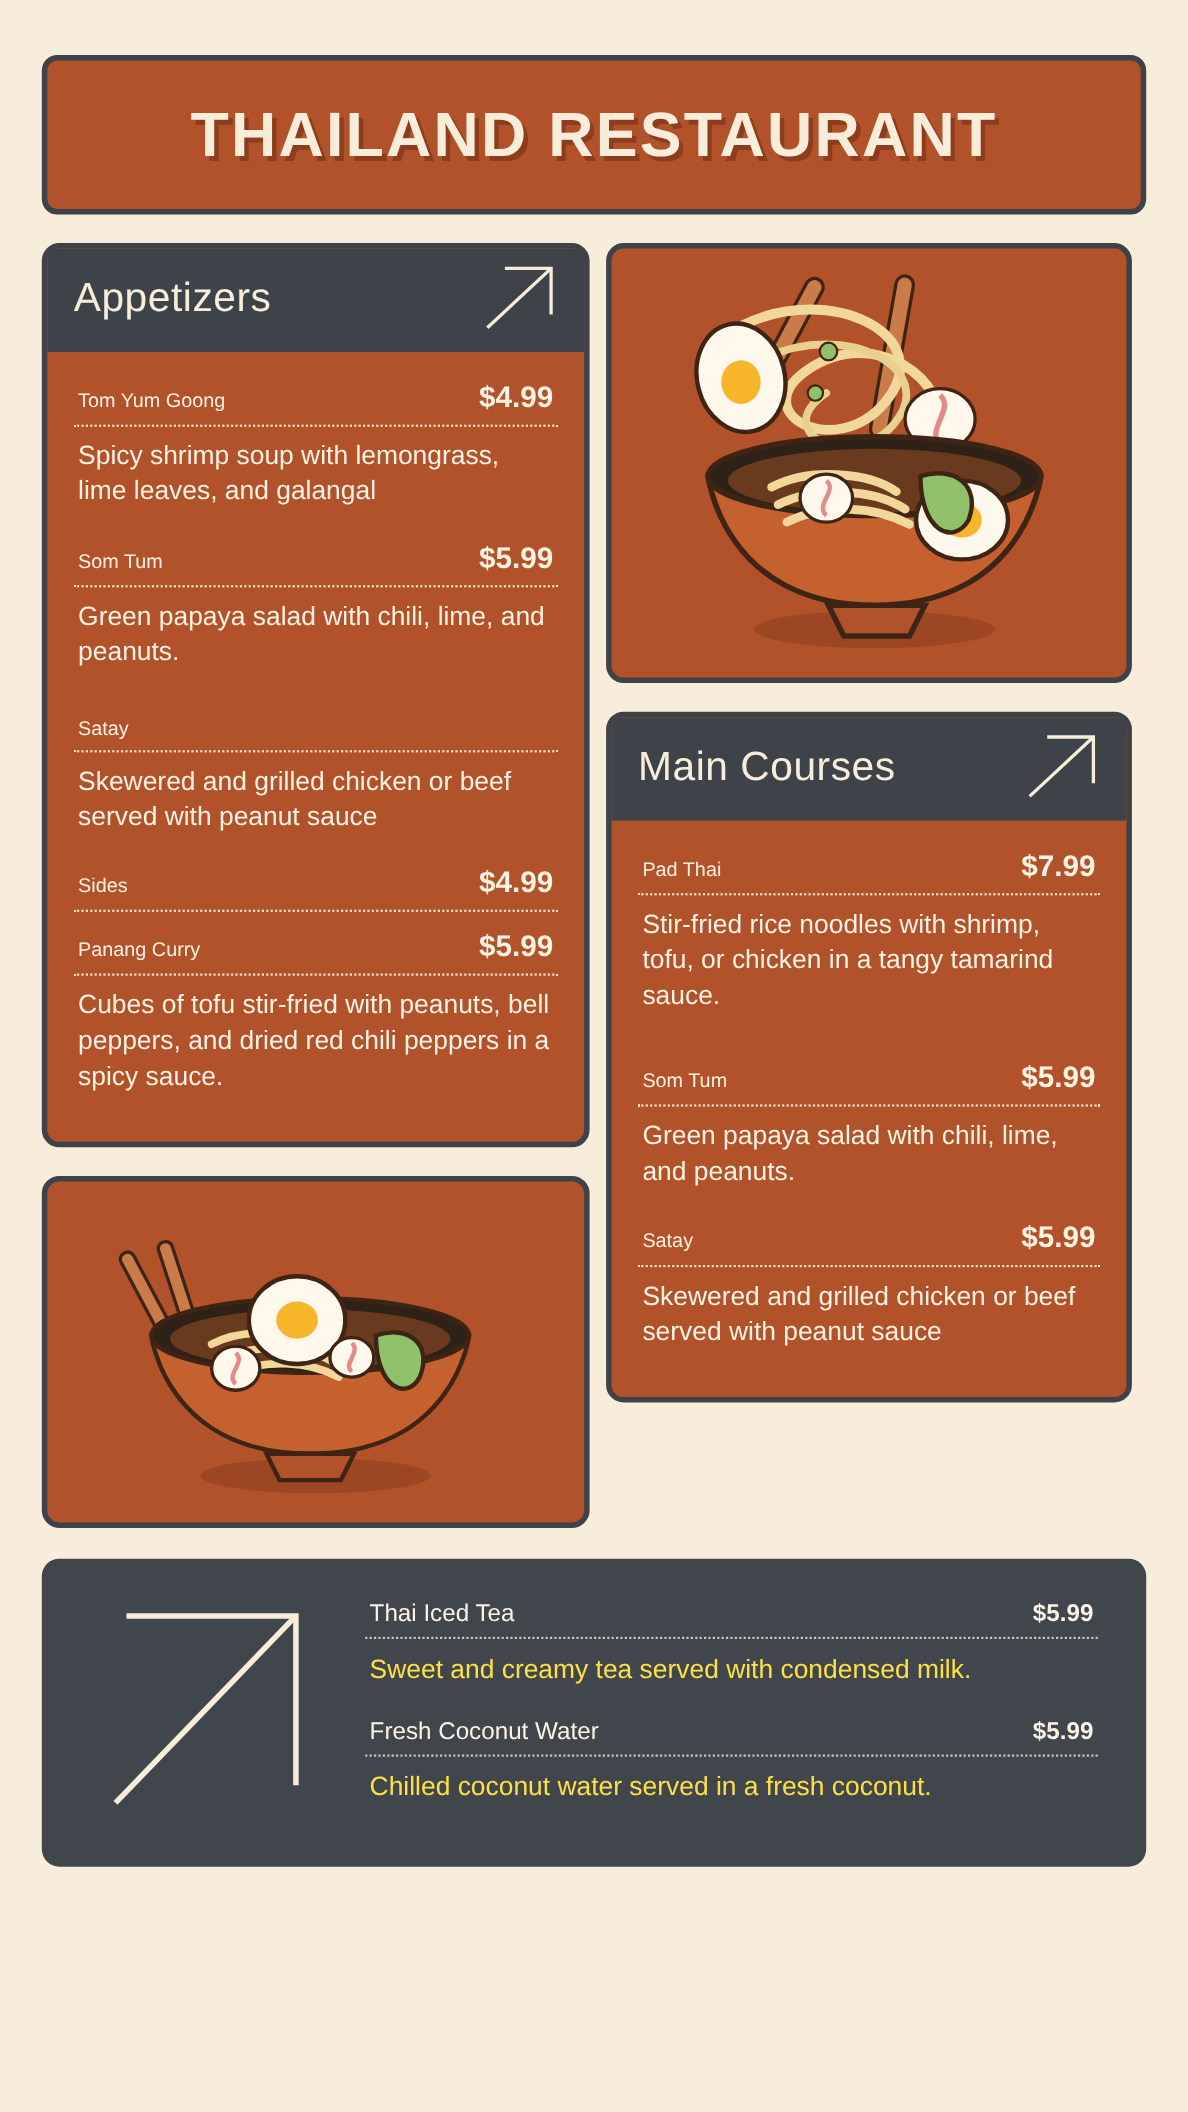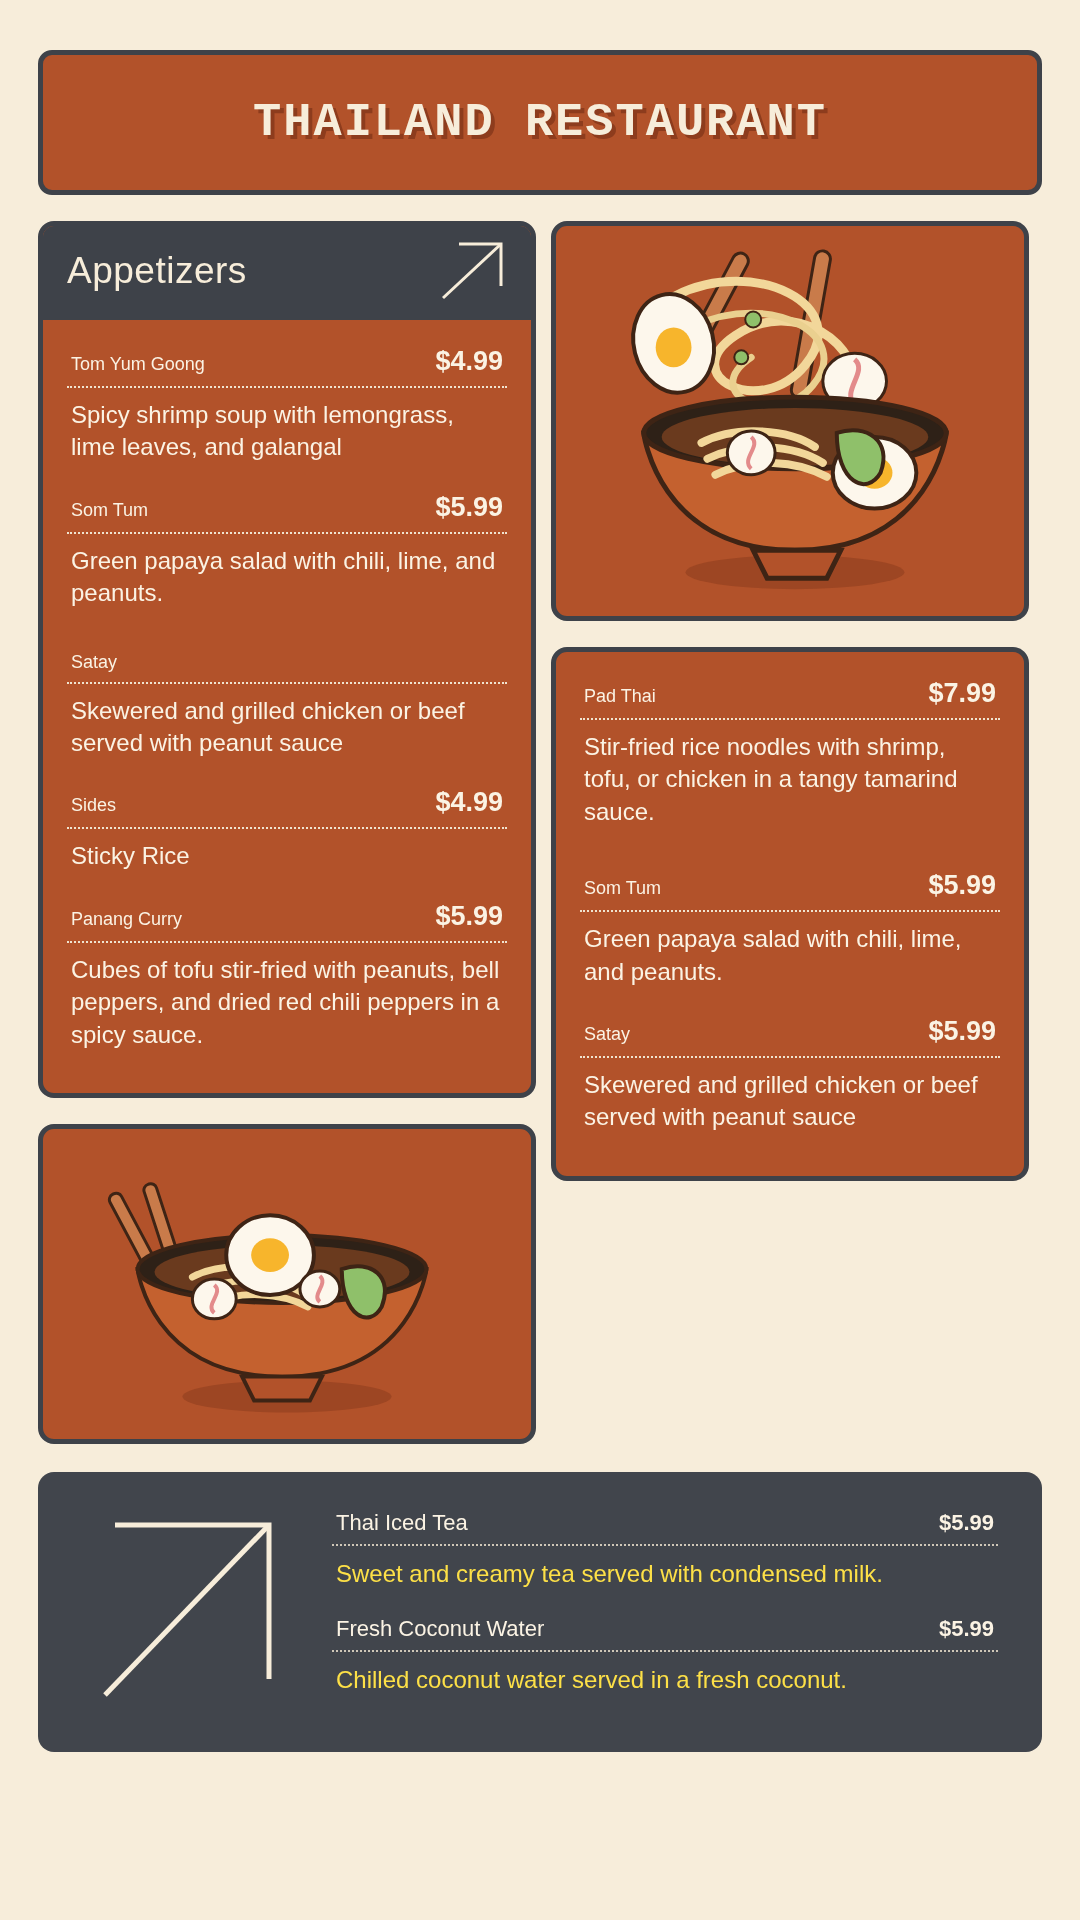--- a/index.html
+++ b/index.html
@@ -25,23 +25,23 @@
     height: 145px;
     margin: 6px auto 0;
     background: #b2522a;
     border: 5px solid #3e4249;
     border-radius: 14px;
     display: flex;
     align-items: center;
     justify-content: center;
   }
   .header-title {
-    font-family: Liberation Mono, monospace;
+    font-family: Liberation Sans, sans-serif;
     font-weight: bold;
-    font-size: 47px;
+    font-size: 57px;
     letter-spacing: 2px;
     color: #f7edda;
     text-shadow: 4px 4px 0 #8d3c1d;
     text-transform: uppercase;
   }
 
   
   .cols {
     display: flex;
     gap: 15px;
@@ -187,21 +187,20 @@
               <span class="item-price"></span>
             </div>
             <div class="item-desc">Skewered and grilled chicken or beef served with peanut sauce</div>
           </div>
 
           <div class="item">
             <div class="item-row">
               <span class="item-name">Sides</span>
               <span class="item-price">$4.99</span>
             </div>
-            <div class="item-desc">Sticky Rice</div>
           </div>
 
           <div class="item">
             <div class="item-row">
               <span class="item-name">Panang Curry</span>
               <span class="item-price">$5.99</span>
             </div>
             <div class="item-desc">Cubes of tofu stir-fried with peanuts, bell peppers, and dried red chili peppers in a spicy sauce.</div>
           </div>
 
@@ -276,20 +275,29 @@
           <ellipse cx="320" cy="248" rx="42" ry="36" fill="#fdf7ec" stroke="#3e2415" stroke-width="4"></ellipse>
           <ellipse cx="320" cy="248" rx="18" ry="16" fill="#f7b52c"></ellipse>
 
           <path d="M282 208 C312 198 338 216 326 248 C312 272 282 258 282 208 Z" fill="#8fc06a" stroke="#3e2415" stroke-width="4"></path>
 
           <path d="M198 326 L286 326 L272 354 L212 354 Z" fill="#b2522a" stroke="#3e2415" stroke-width="5"></path>
         </svg>
       </div>
 
       <div class="card" style="margin-top:26px;">
+        <div class="section-head">
+          <h2>Main Courses</h2>
+          <span>
+            <svg class="arrow-svg" width="68" height="62" viewBox="0 0 68 62">
+              <path d="M4 58 L62 4" stroke="#f7edda" stroke-width="3" fill="none"></path>
+              <path d="M20 4 L62 4 L62 46" stroke="#f7edda" stroke-width="3" fill="none"></path>
+            </svg>
+          </span>
+        </div>
         <div class="section-body">
 
           <div class="item">
             <div class="item-row">
               <span class="item-name">Pad Thai</span>
               <span class="item-price">$7.99</span>
             </div>
             <div class="item-desc">Stir-fried rice noodles with shrimp, tofu, or chicken in a tangy tamarind sauce.</div>
           </div>
 

